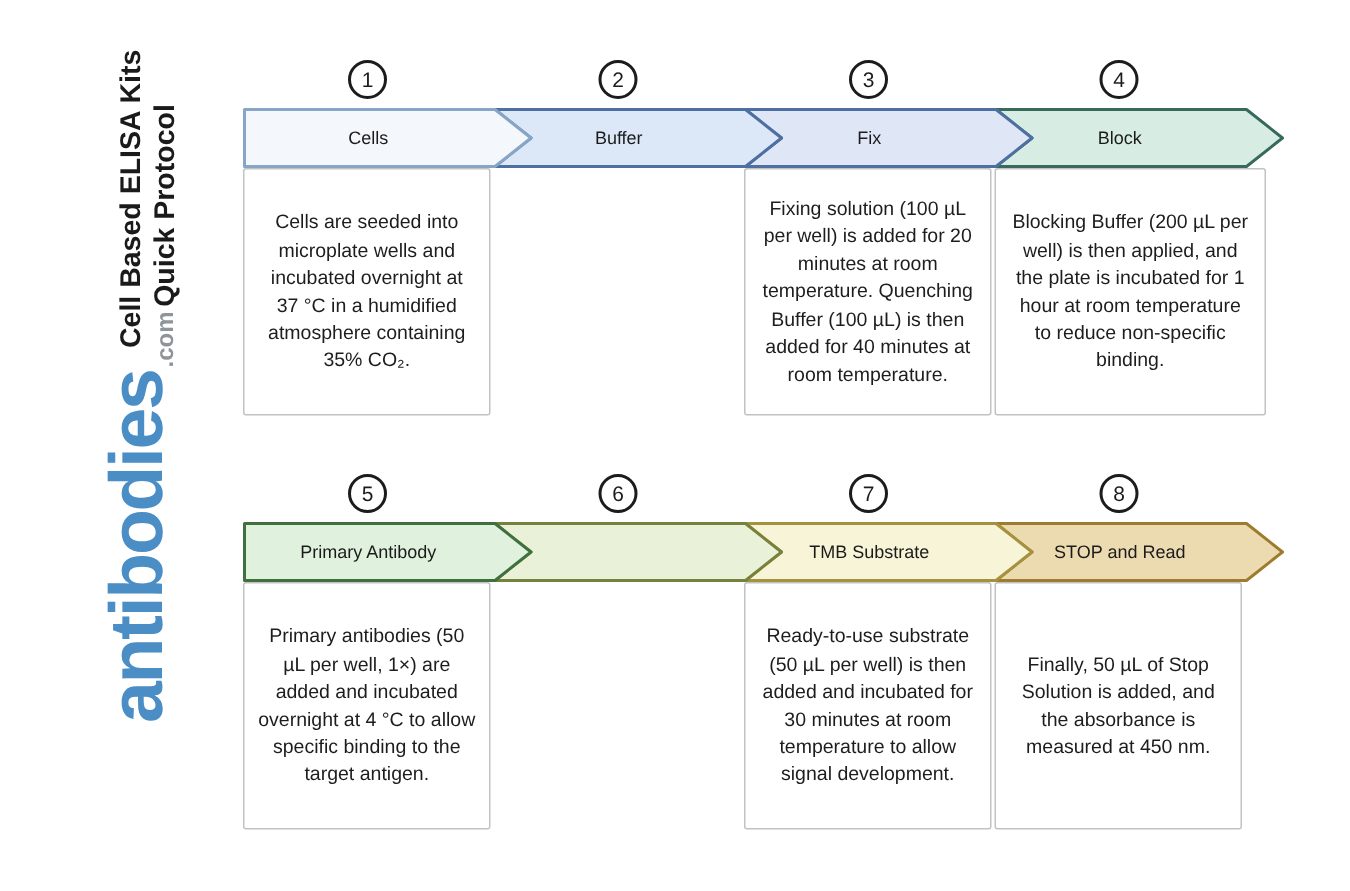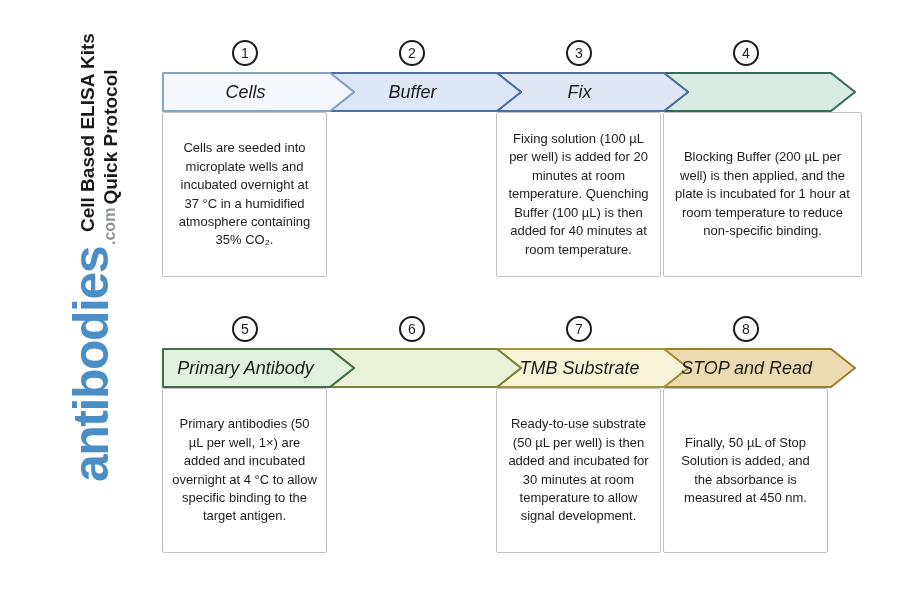--- a/index.html
+++ b/index.html
@@ -30,29 +30,29 @@
   .badge{
     position:absolute;top:0;left:70px;width:26px;height:26px;border-radius:50%;
     border:2px solid #1c1c1c;background:#fff;box-sizing:border-box;
     display:flex;align-items:center;justify-content:center;font-size:14px;color:#1c1c1c;
   }
   .chev{position:absolute;top:32px;left:0;}
   .c0 .chev{z-index:4;}.c1 .chev{z-index:3;}.c2 .chev{z-index:2;}.c3 .chev{z-index:1;}
   .chev-label{
     position:absolute;top:32px;left:0;width:167px;height:40px;z-index:5;
     display:flex;align-items:center;justify-content:center;
-    font-size:18px;color:#1b1b1b;font-style:italic;
+    font-size:12px;color:#1b1b1b;
   }
   .desc{
     position:absolute;top:72px;left:0;width:165px;height:165px;box-sizing:border-box;
     background:#fff;border:1.5px solid #c2c2c2;border-radius:2px;
     display:flex;align-items:center;justify-content:center;
     padding:6px 9px;text-align:center;font-size:13px;line-height:1.42;color:#1d1d1d;
   }
-  .row1 .c3 .desc{width:199px;}
+  .row1 .c3 .desc{width:181px;}
 </style>
 </head>
 <body>
 
 <div class="canvas">
 
   <div class="brand-title">
     <div>Cell Based ELISA Kits</div>
     <div>Quick Protocol</div>
   </div>
@@ -93,20 +93,21 @@
       <div class="desc">Fixing solution (100 µL per well) is added for 20 minutes at room temperature. Quenching Buffer (100 µL) is then added for 40 minutes at room temperature.</div>
     </div>
 
     <div class="step c3">
       <div class="badge">
           <span>4</span>
         </div>
       <svg class="chev" width="194" height="40">
         <polygon points="1,1 168,1 192,20 168,39 1,39 25,20" stroke-width="2" stroke-linejoin="round" fill="#d7ede4" stroke="#376a5c"></polygon>
       </svg>
+      <div class="chev-label">Block</div>
       <div class="desc">Blocking Buffer (200 µL per well) is then applied, and the plate is incubated for 1 hour at room temperature to reduce non-specific binding.</div>
     </div>
 
   </div>
 
   <div class="row row2">
 
     <div class="step c0">
       <div class="badge">
           <span>5</span>

